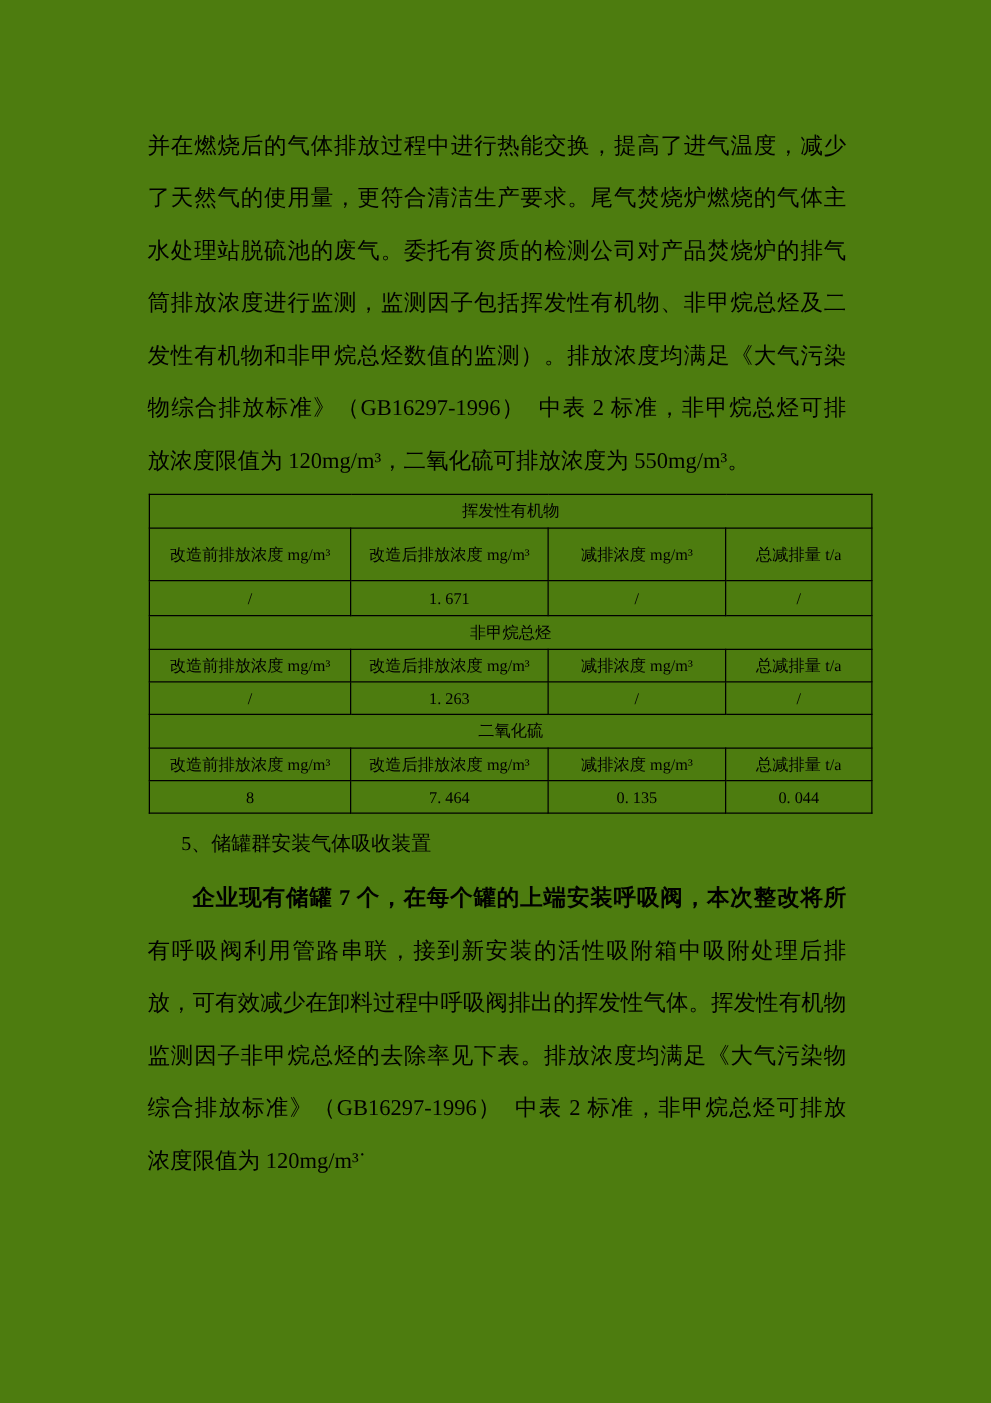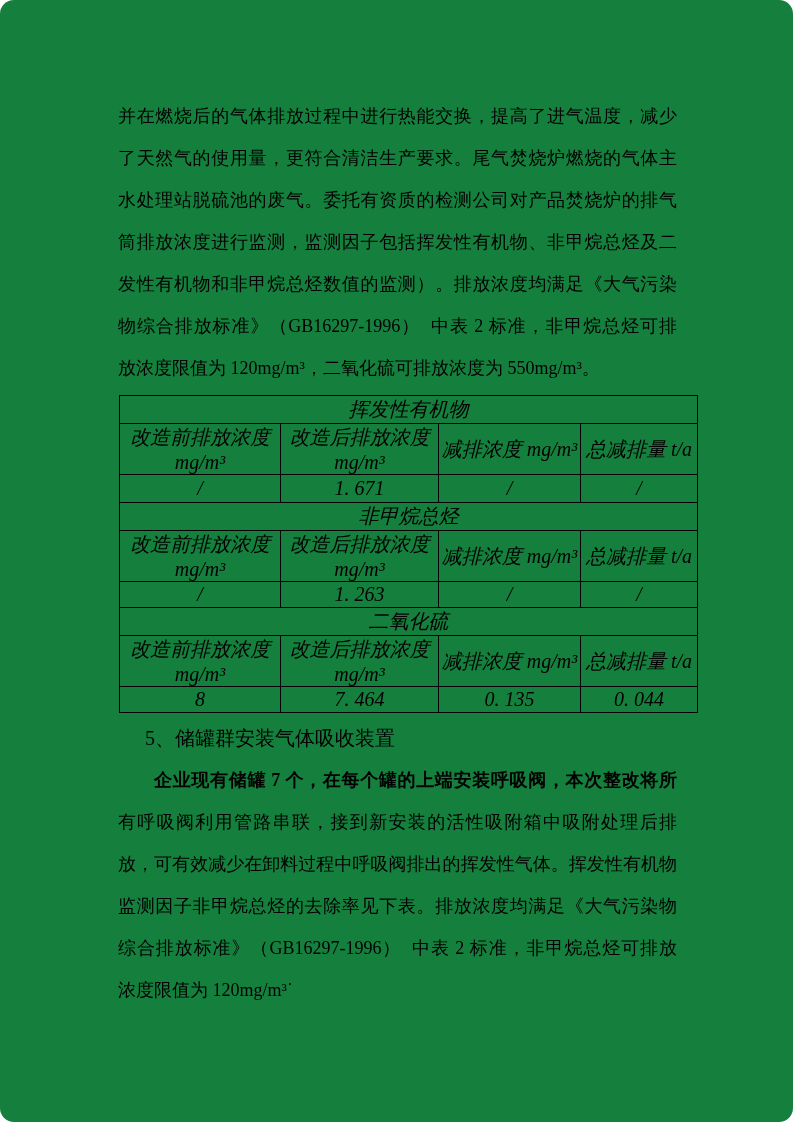--- a/index.html
+++ b/index.html
@@ -6,22 +6,21 @@
   body {
     width: 793px; height: 1122px;
     background: #ffffff;
     color: #000000;
     font-family: "Liberation Serif", "DejaVu Serif", serif;
   }
   .page {
     position: relative;
     width: 793px; height: 1122px;
     overflow: hidden;
-    background: #15803d;
-    border-radius: 14px;
+    background: #4d7c0f;
   }
   .content {
     padding: 95px 116px 0 118px;
   }
   .paragraph { margin: 0; }
   .line {
     font-size: 18px;
     line-height: 42px;
     text-align: justify;
     text-align-last: justify;
@@ -31,33 +30,32 @@
   .line.indent { text-indent: 36px; font-weight: bold; }
   table.data-table {
     border-collapse: collapse;
     table-layout: fixed;
     width: 578px;
     margin-left: 1px;
     margin-top: 6px;
   }
   table.data-table td {
     border: 1px solid #000000;
-    font-size: 20px;
+    font-size: 13px;
     text-align: center;
     vertical-align: middle;
     padding: 0;
     white-space: pre-wrap;
-    font-style: italic;
   }
   tr.section-row td { height: 26px; }
   tr.header-row-tall td { height: 41px; }
   tr.header-row td { height: 25px; }
   tr.value-row td { height: 27px; }
   .heading {
-    font-size: 20px;
+    font-size: 16px;
     line-height: 42px;
     padding-left: 27px;
     margin-top: 4px;
     white-space: pre-wrap;
   }
 </style>
 </head>
 <body>
 
 <div class="page">

